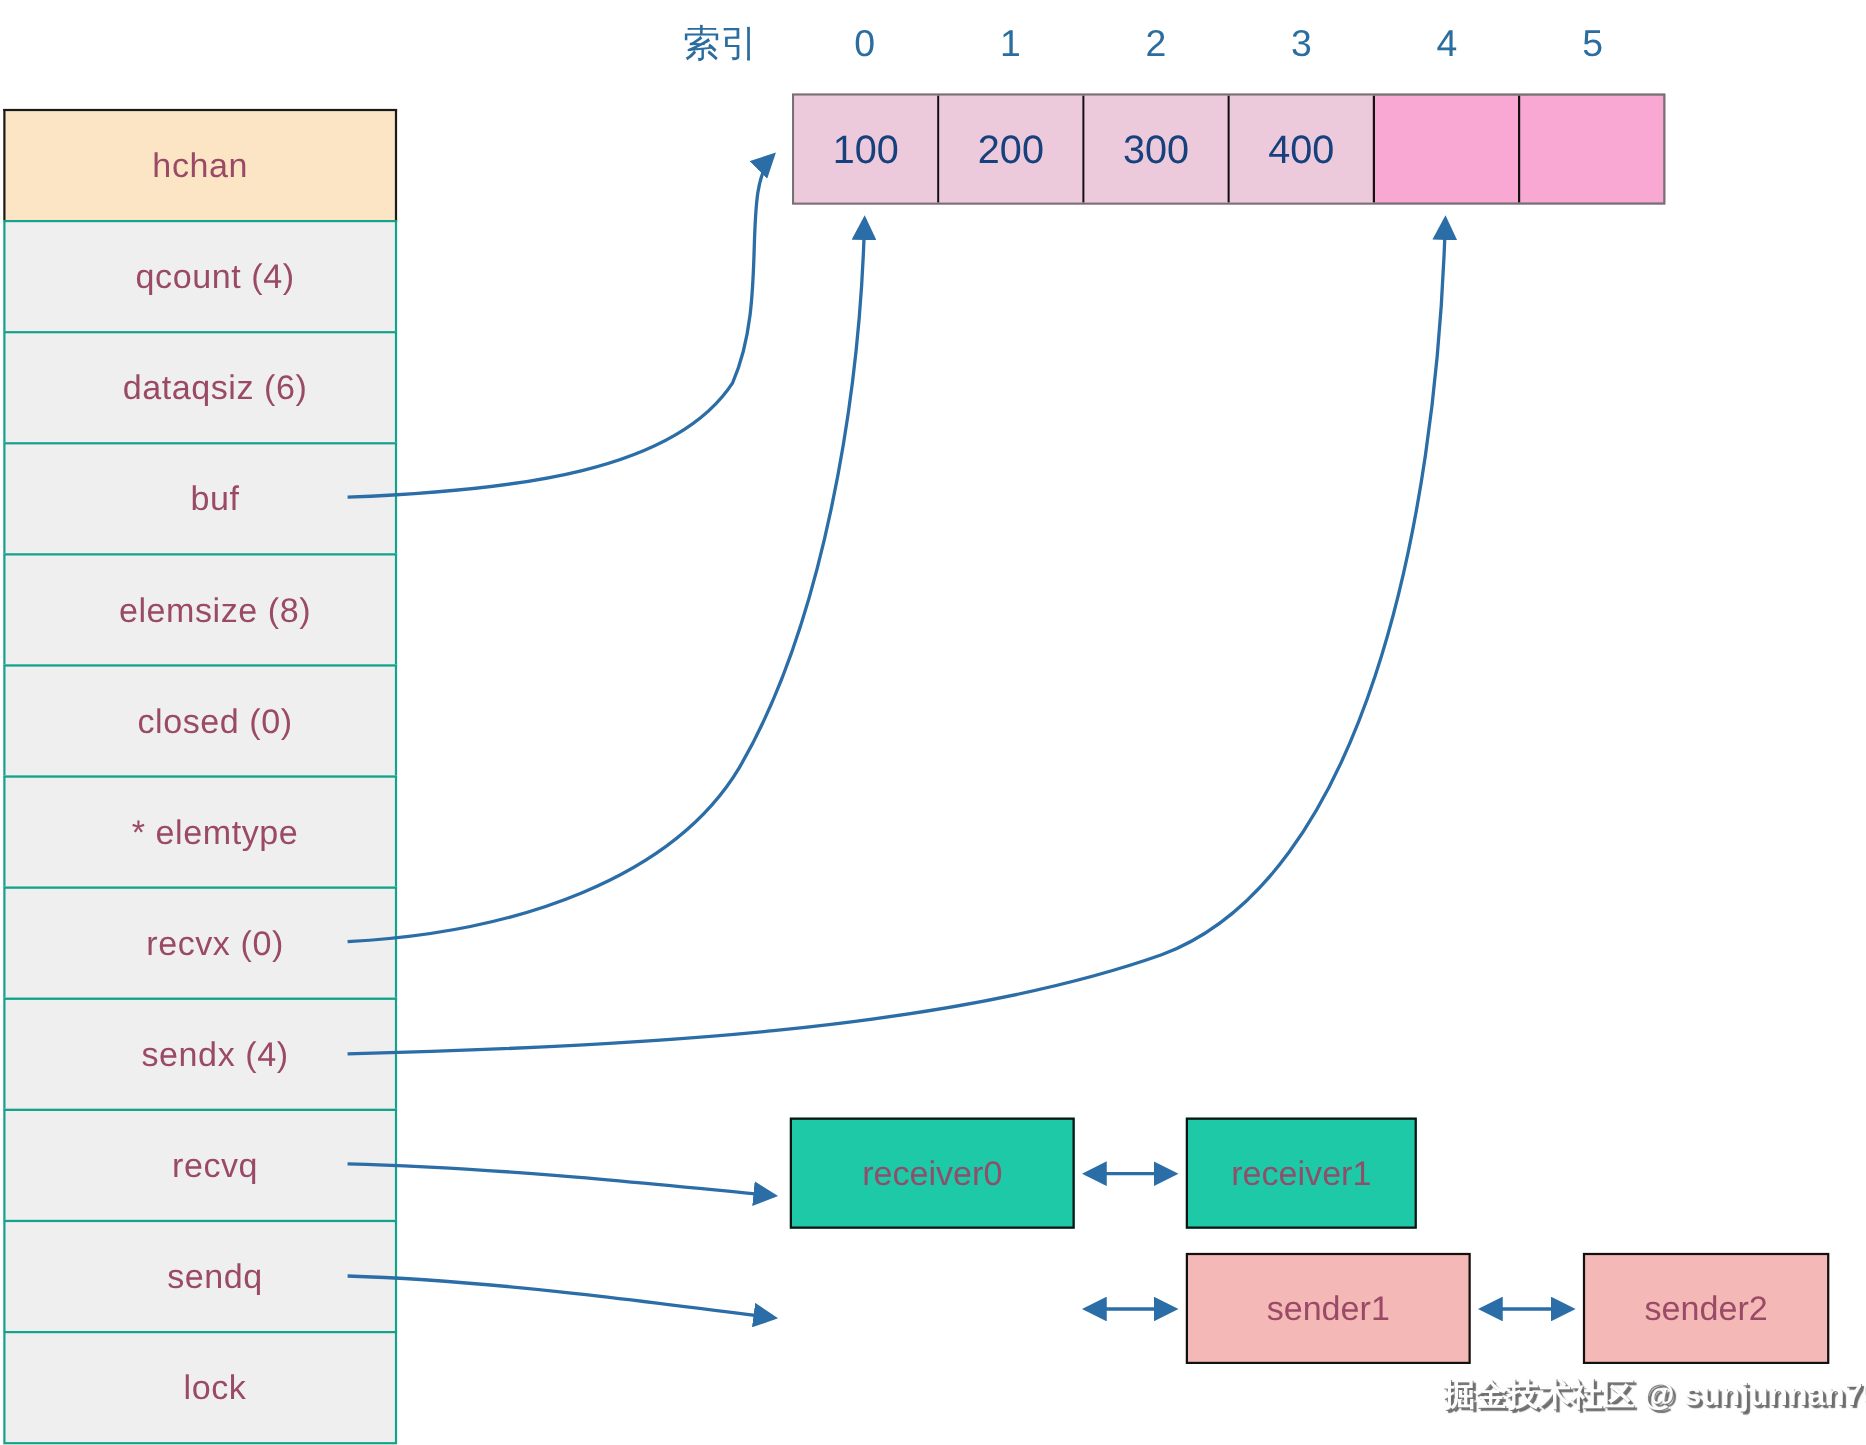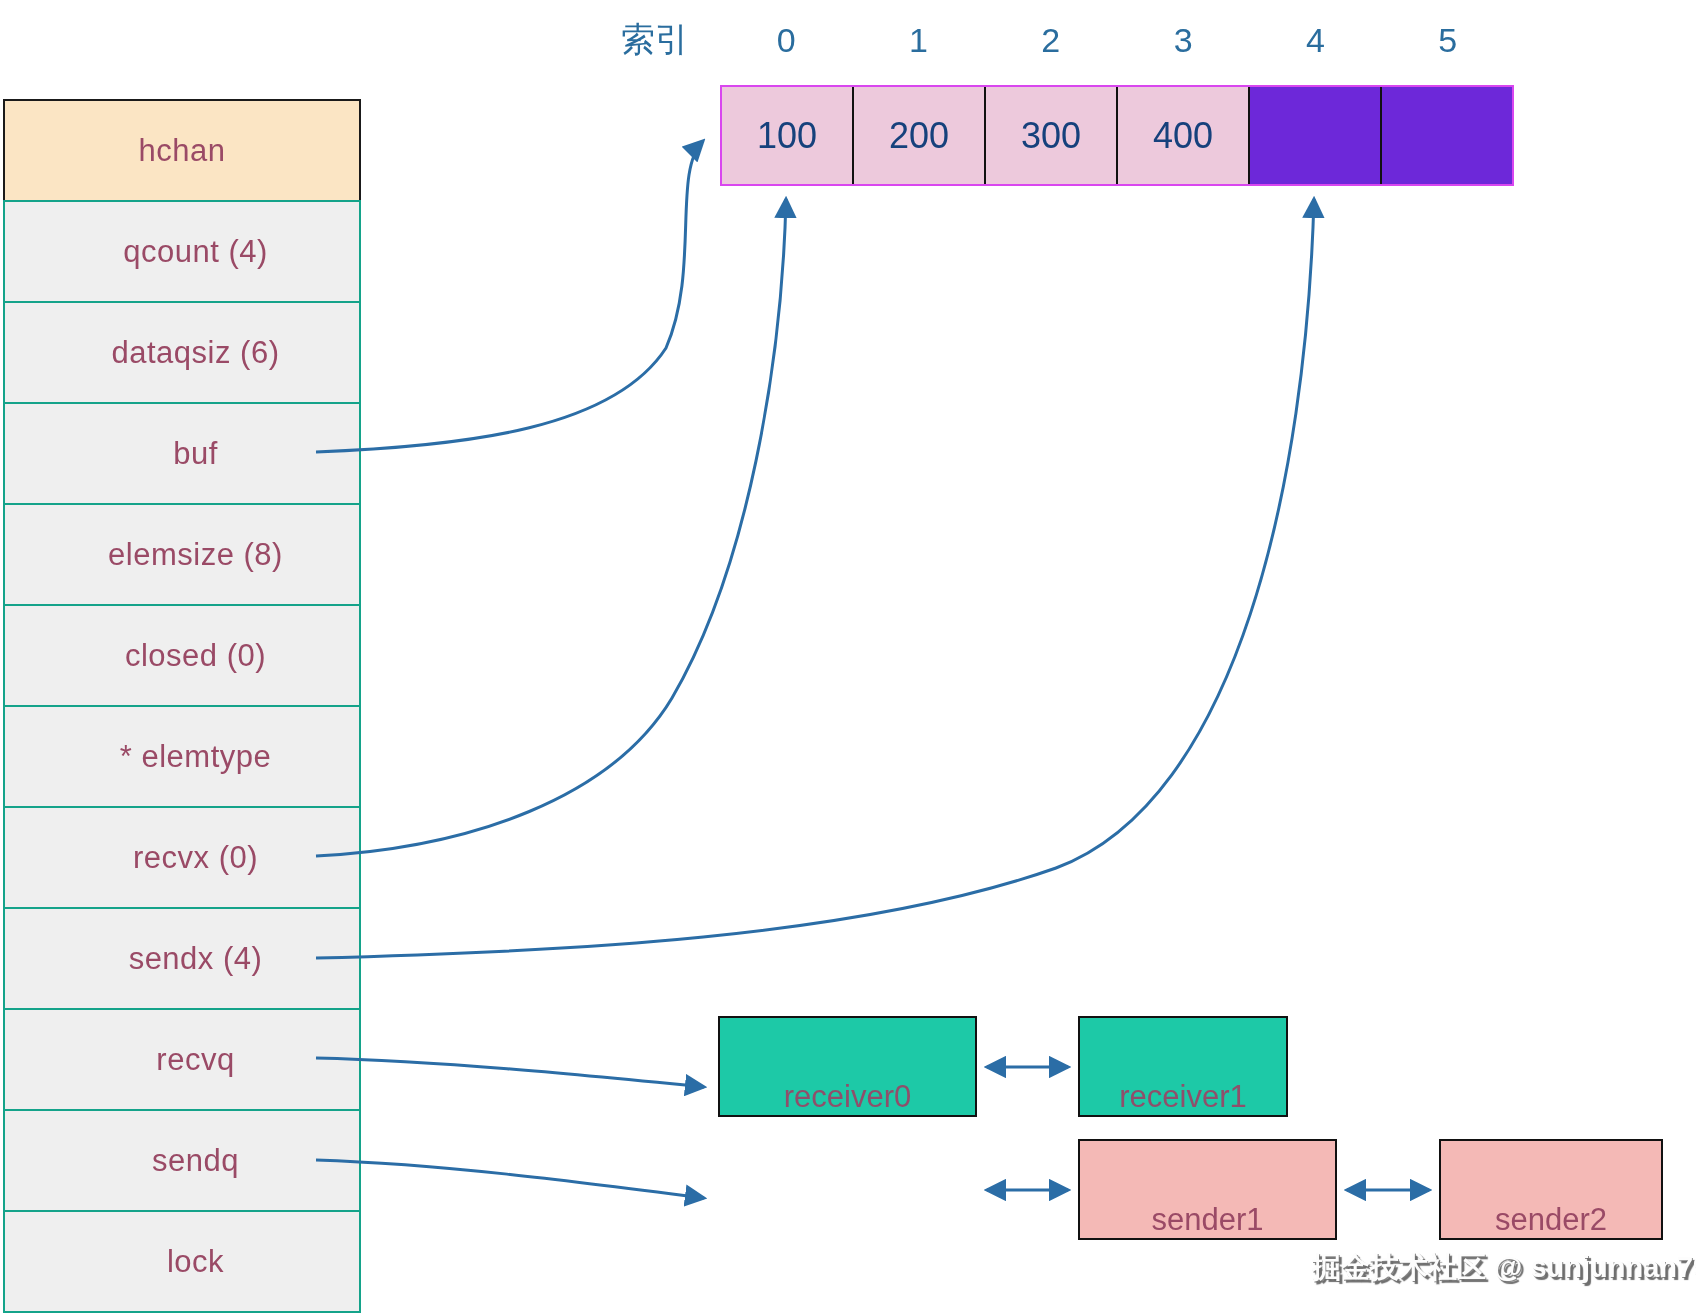--- a/index.html
+++ b/index.html
@@ -58,36 +58,36 @@
     display:flex;
   }
   .index-row .idx{
     flex:1;display:flex;align-items:center;justify-content:center;
     font-size:34px;color:var(--index-blue);font-weight:500;
   }
 
   
   .buf-array{
     position:absolute;left:720px;top:85px;width:794px;height:101px;
-    border:2px solid #d946ef;
-    display:flex;background:#6d28d9;
+    border:2px solid #737373;
+    display:flex;background:#f9a8d4;
   }
   .buf-cell{
     flex:1;display:flex;align-items:center;justify-content:center;
     border-right:2px solid #111;
     font-size:36px;color:var(--value-navy);
   }
   .buf-cell:last-child{border-right:none;}
   .buf-cell.filled{background:var(--cell-pink);}
 
   
   .qbox{
     position:absolute;
     border:2px solid #111;
-    display:flex;align-items:flex-end;justify-content:center;
+    display:flex;align-items:center;justify-content:center;
     font-size:31px;
   }
   .recv-box{background:var(--receiver-bg);color:var(--receiver-text);}
   .send-box{background:var(--sender-bg);color:var(--sender-text);}
   #receiver0{left:718px;top:1016px;width:259px;height:101px;}
   #receiver1{left:1078px;top:1016px;width:210px;height:101px;}
   #sender0{left:718px;top:1139px;width:259px;height:101px;}
   #sender1{left:1078px;top:1139px;width:259px;height:101px;}
   #sender2{left:1439px;top:1139px;width:224px;height:101px;}
 

